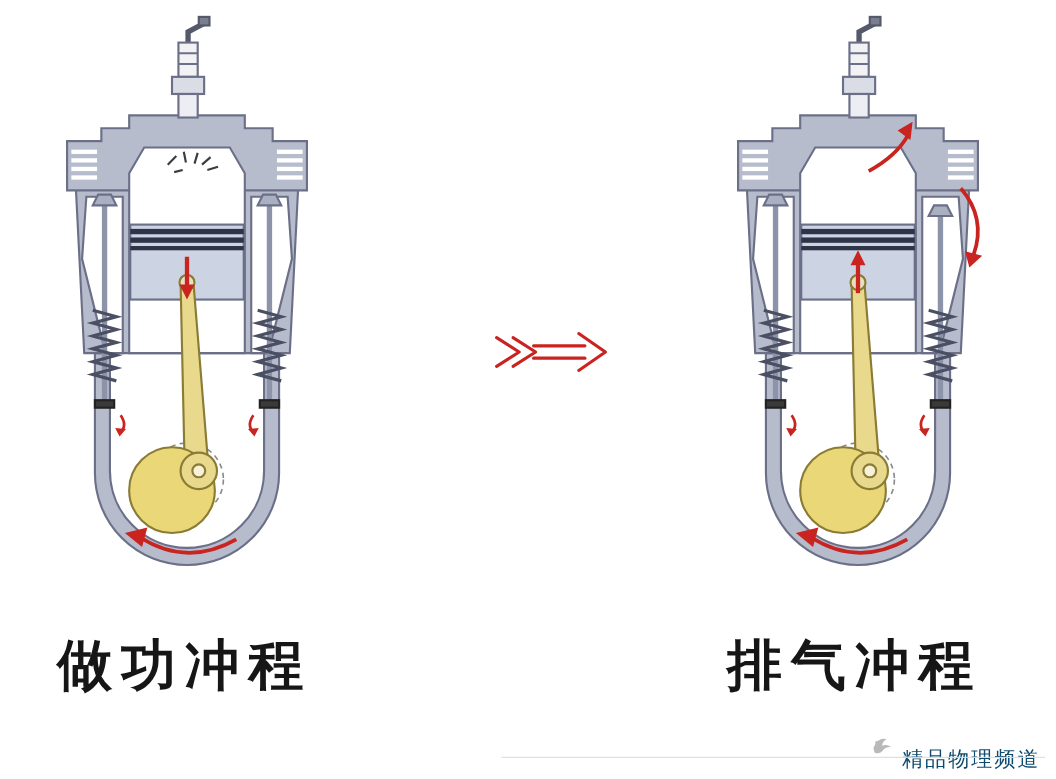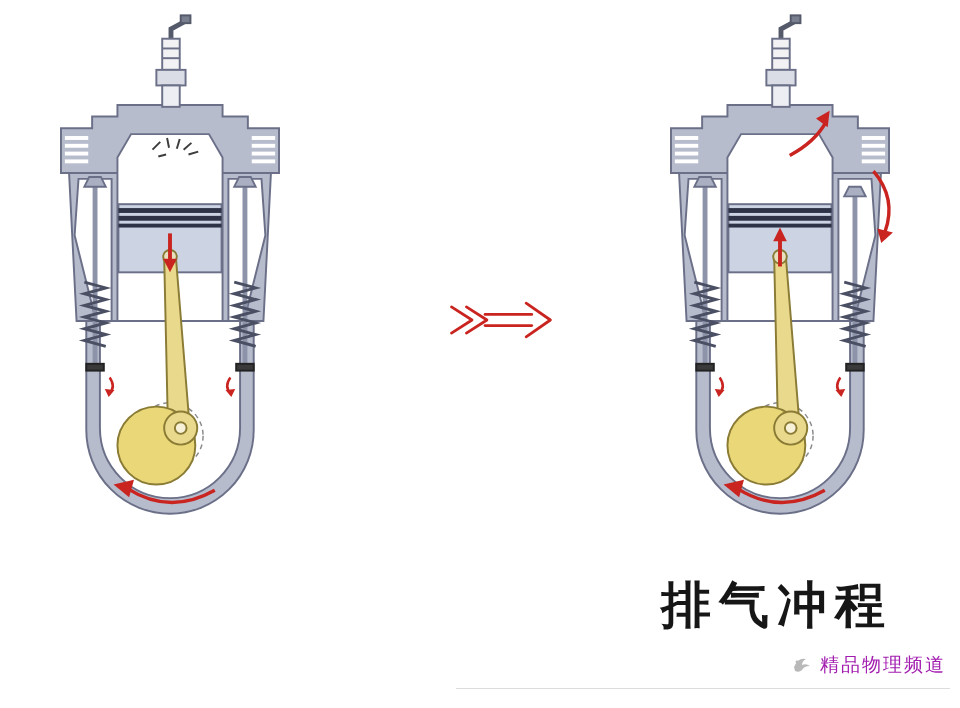--- a/index.html
+++ b/index.html
@@ -7,21 +7,21 @@
           font-family:"DejaVu Serif", serif;}
   .engine{position:absolute;top:6px;width:292px;height:556px;}
   .engine-left{left:24px;}
   .engine-right{left:634px;}
   .transition{position:absolute;left:444px;top:288px;width:112px;height:64px;}
   .stroke-label{position:absolute;top:572px;font-size:50px;font-weight:bold;color:#161616;
                 letter-spacing:8px;white-space:nowrap;}
   .label-left{left:52px;}
   .label-right{left:661px;}
   .watermark-row{position:absolute;right:14px;top:652px;display:flex;align-items:center;gap:6px;}
-  .watermark-text{font-size:19px;color:#a21caf;letter-spacing:2px;}
+  .watermark-text{font-size:19px;color:#0c4a6e;letter-spacing:2px;margin-top:25px;}
   .watermark-divider{position:absolute;left:456px;right:10px;top:688px;height:1px;background:#dcdcdc;}
 </style>
 </head>
 <body>
 
 <div class="canvas">
 
   <svg width="0" height="0" style="position:absolute" aria-hidden="true">
     <defs>
       <g id="engine-base" stroke="#6b7088" stroke-width="2">
@@ -147,20 +147,21 @@
     </g>
 
     <g stroke="#c9241f" fill="none" stroke-width="3.5">
       <path d="M160,148 Q186,134 197,114"></path>
       <polygon points="201,102 187,110 199,119" fill="#c9241f" stroke="none"></polygon>
       <path d="M246,164 Q270,192 258,226"></path>
       <polygon points="254,238 250,223 266,227" fill="#c9241f" stroke="none"></polygon>
     </g>
   </svg>
 
+  <div class="stroke-label label-left">做功冲程</div>
   <div class="stroke-label label-right">排气冲程</div>
 
   <div class="watermark-row">
     <svg width="24" height="24" viewBox="0 0 24 24">
       <path d="M4,14 Q8,4 16,6 Q12,8 12,12 Q16,10 20,13 Q14,13 12,17 Q9,20 5,18 Z" fill="#b9b9b9"></path>
       <circle cx="7" cy="9" r="1.4" fill="#b9b9b9"></circle>
     </svg>
     <span class="watermark-text">精品物理频道</span>
   </div>
   <div class="watermark-divider"></div>

